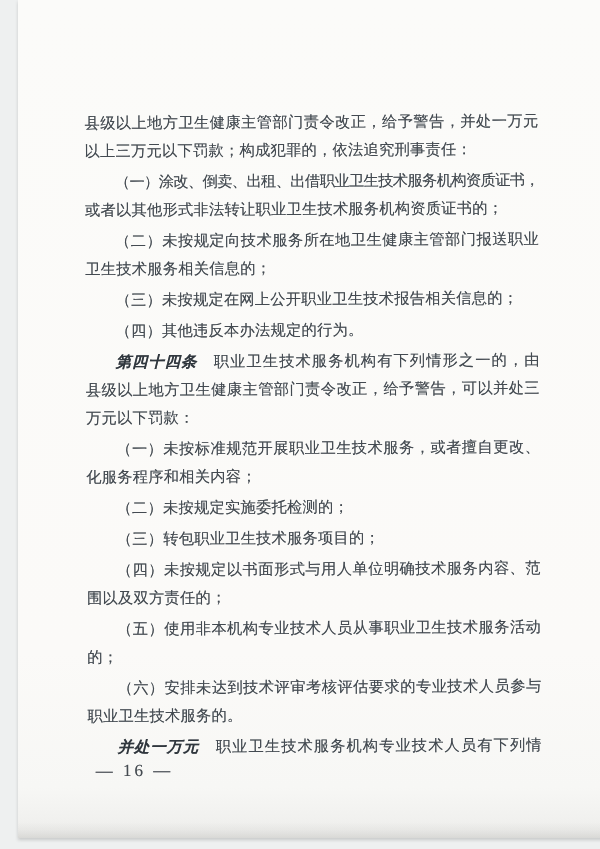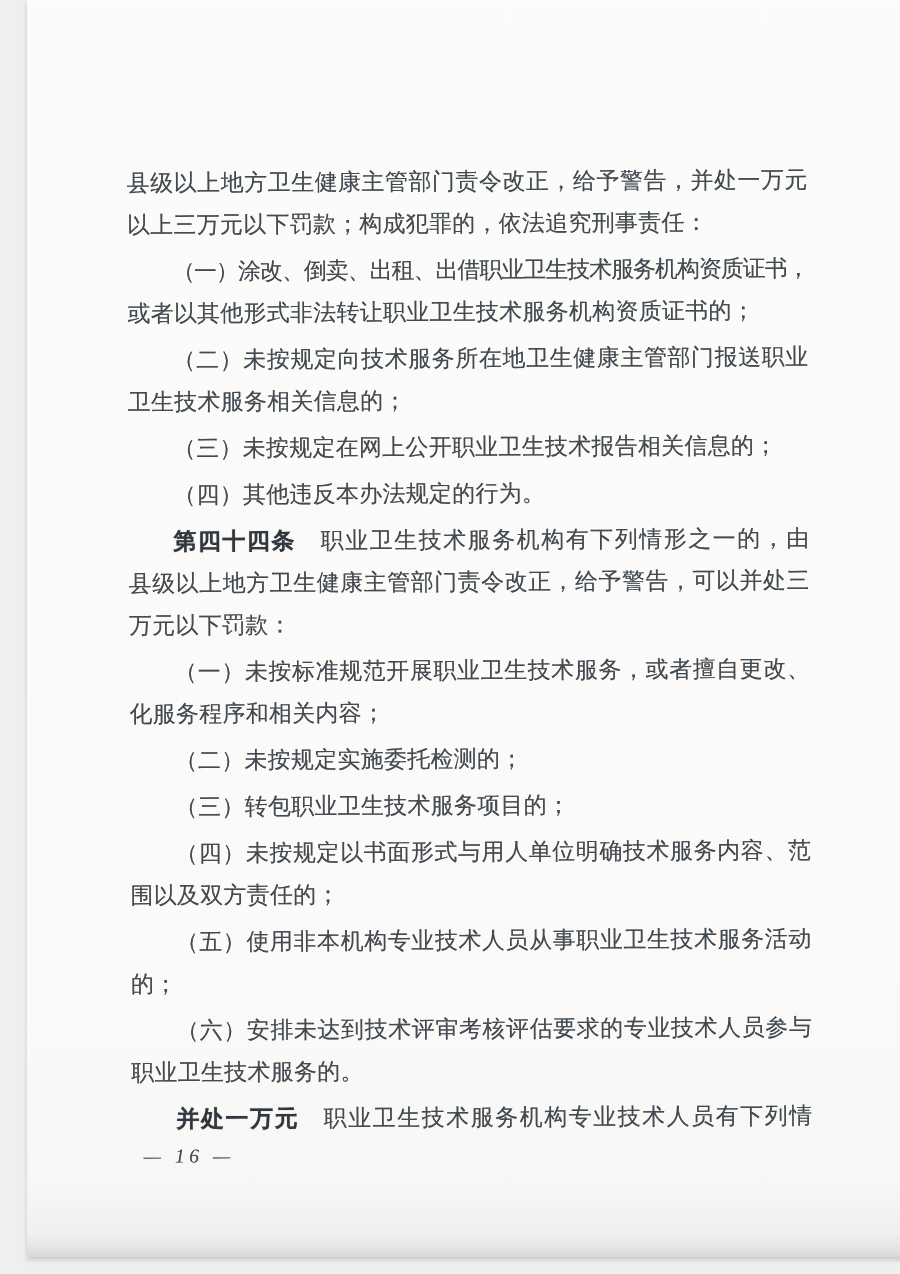--- a/index.html
+++ b/index.html
@@ -70,32 +70,32 @@
     text-align-last: justify;
     text-justify: inter-character;
     overflow: hidden;
   }
   .line.ind { padding-left: 30px; }
   .line.tight { letter-spacing: -1px; }
   .line b, .line .bold-term {
     font-weight: 700;
     color: #30373e;
     text-shadow: 0 0 0.6px rgba(48, 55, 62, 0.6);
+    font-style: italic;
   }
   .footer {
     position: absolute;
     left: 76px;
     top: 760px;
     height: 20px;
     line-height: 20px;
-    font-size: 13px;
+    font-size: 17px;
     letter-spacing: 3px;
     color: #454b51;
     text-shadow: 0 0 0.4px rgba(67, 74, 81, 0.5);
-    font-style: italic;
   }
 </style>
 </head>
 <body>
 
 <div class="page">
   <div class="scan">
     <div class="textblock">
 
       <div class="para">

